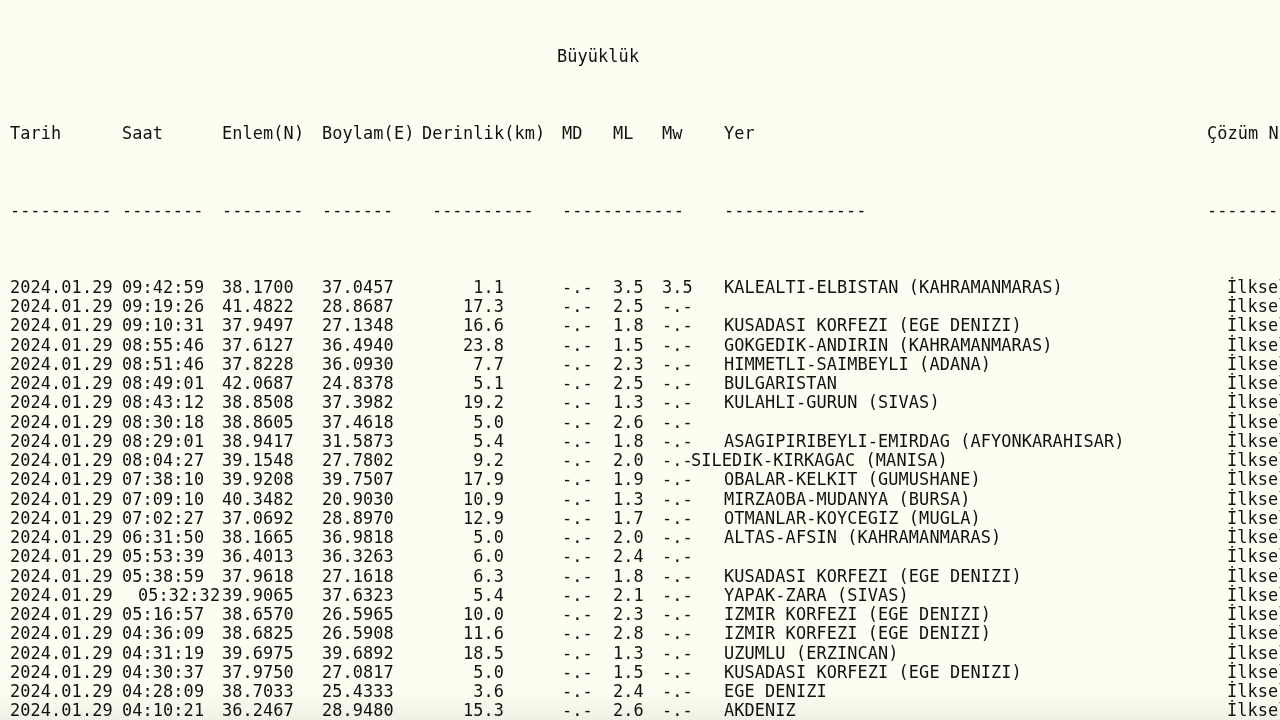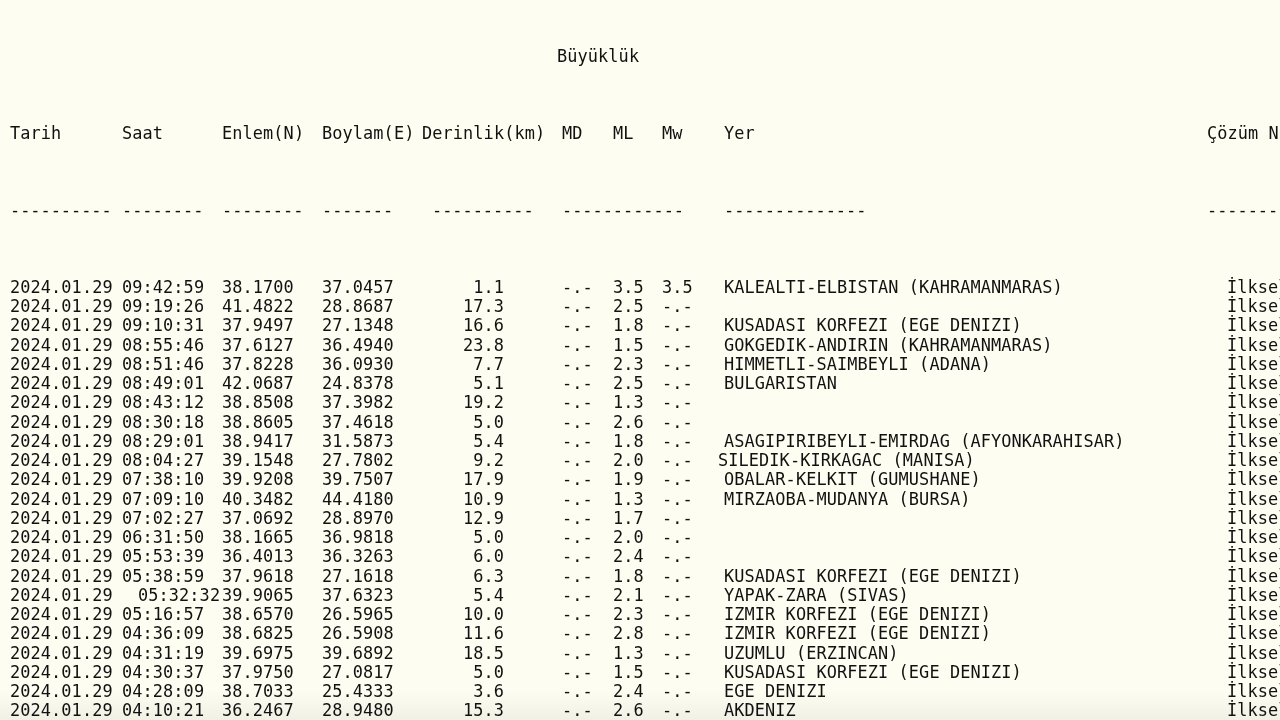--- a/index.html
+++ b/index.html
@@ -129,20 +129,21 @@
     <span class="cell" style="left:1217px">İlksel</span>
   </div><div class="line">
     <span class="cell" style="left:0px">2024.01.29</span>
     <span class="cell" style="left:112px">08:43:12</span>
     <span class="cell" style="left:212px">38.8508</span>
     <span class="cell" style="left:312px">37.3982</span>
     <span class="cell r" style="left:442px;width:52px">19.2</span>
     <span class="cell" style="left:552px">-.-</span>
     <span class="cell" style="left:603px">1.3</span>
     <span class="cell" style="left:652px">-.-</span>
+    <span class="cell" style="left:714px">KULAHLI-GURUN (SIVAS)</span>
     <span class="cell" style="left:1217px">İlksel</span>
   </div><div class="line">
     <span class="cell" style="left:0px">2024.01.29</span>
     <span class="cell" style="left:112px">08:30:18</span>
     <span class="cell" style="left:212px">38.8605</span>
     <span class="cell" style="left:312px">37.4618</span>
     <span class="cell r" style="left:442px;width:52px">5.0</span>
     <span class="cell" style="left:552px">-.-</span>
     <span class="cell" style="left:603px">2.6</span>
     <span class="cell" style="left:652px">-.-</span>
@@ -160,63 +161,65 @@
     <span class="cell" style="left:1217px">İlksel</span>
   </div><div class="line">
     <span class="cell" style="left:0px">2024.01.29</span>
     <span class="cell" style="left:112px">08:04:27</span>
     <span class="cell" style="left:212px">39.1548</span>
     <span class="cell" style="left:312px">27.7802</span>
     <span class="cell r" style="left:442px;width:52px">9.2</span>
     <span class="cell" style="left:552px">-.-</span>
     <span class="cell" style="left:603px">2.0</span>
     <span class="cell" style="left:652px">-.-</span>
-    <span class="cell" style="left:708px">SILEDIK-KIRKAGAC (MANISA)</span>
+    <span class="cell" style="left:681px">SILEDIK-KIRKAGAC (MANISA)</span>
     <span class="cell" style="left:1217px">İlksel</span>
   </div><div class="line">
     <span class="cell" style="left:0px">2024.01.29</span>
     <span class="cell" style="left:112px">07:38:10</span>
     <span class="cell" style="left:212px">39.9208</span>
     <span class="cell" style="left:312px">39.7507</span>
     <span class="cell r" style="left:442px;width:52px">17.9</span>
     <span class="cell" style="left:552px">-.-</span>
     <span class="cell" style="left:603px">1.9</span>
     <span class="cell" style="left:652px">-.-</span>
     <span class="cell" style="left:714px">OBALAR-KELKIT (GUMUSHANE)</span>
     <span class="cell" style="left:1217px">İlksel</span>
   </div><div class="line">
     <span class="cell" style="left:0px">2024.01.29</span>
     <span class="cell" style="left:112px">07:09:10</span>
     <span class="cell" style="left:212px">40.3482</span>
-    <span class="cell" style="left:312px">44.4180</span>
+    <span class="cell" style="left:312px">20.9030</span>
     <span class="cell r" style="left:442px;width:52px">10.9</span>
     <span class="cell" style="left:552px">-.-</span>
     <span class="cell" style="left:603px">1.3</span>
     <span class="cell" style="left:652px">-.-</span>
     <span class="cell" style="left:714px">MIRZAOBA-MUDANYA (BURSA)</span>
     <span class="cell" style="left:1217px">İlksel</span>
   </div><div class="line">
     <span class="cell" style="left:0px">2024.01.29</span>
     <span class="cell" style="left:112px">07:02:27</span>
     <span class="cell" style="left:212px">37.0692</span>
     <span class="cell" style="left:312px">28.8970</span>
     <span class="cell r" style="left:442px;width:52px">12.9</span>
     <span class="cell" style="left:552px">-.-</span>
     <span class="cell" style="left:603px">1.7</span>
     <span class="cell" style="left:652px">-.-</span>
+    <span class="cell" style="left:714px">OTMANLAR-KOYCEGIZ (MUGLA)</span>
     <span class="cell" style="left:1217px">İlksel</span>
   </div><div class="line">
     <span class="cell" style="left:0px">2024.01.29</span>
     <span class="cell" style="left:112px">06:31:50</span>
     <span class="cell" style="left:212px">38.1665</span>
     <span class="cell" style="left:312px">36.9818</span>
     <span class="cell r" style="left:442px;width:52px">5.0</span>
     <span class="cell" style="left:552px">-.-</span>
     <span class="cell" style="left:603px">2.0</span>
     <span class="cell" style="left:652px">-.-</span>
+    <span class="cell" style="left:714px">ALTAS-AFSIN (KAHRAMANMARAS)</span>
     <span class="cell" style="left:1217px">İlksel</span>
   </div><div class="line">
     <span class="cell" style="left:0px">2024.01.29</span>
     <span class="cell" style="left:112px">05:53:39</span>
     <span class="cell" style="left:212px">36.4013</span>
     <span class="cell" style="left:312px">36.3263</span>
     <span class="cell r" style="left:442px;width:52px">6.0</span>
     <span class="cell" style="left:552px">-.-</span>
     <span class="cell" style="left:603px">2.4</span>
     <span class="cell" style="left:652px">-.-</span>

